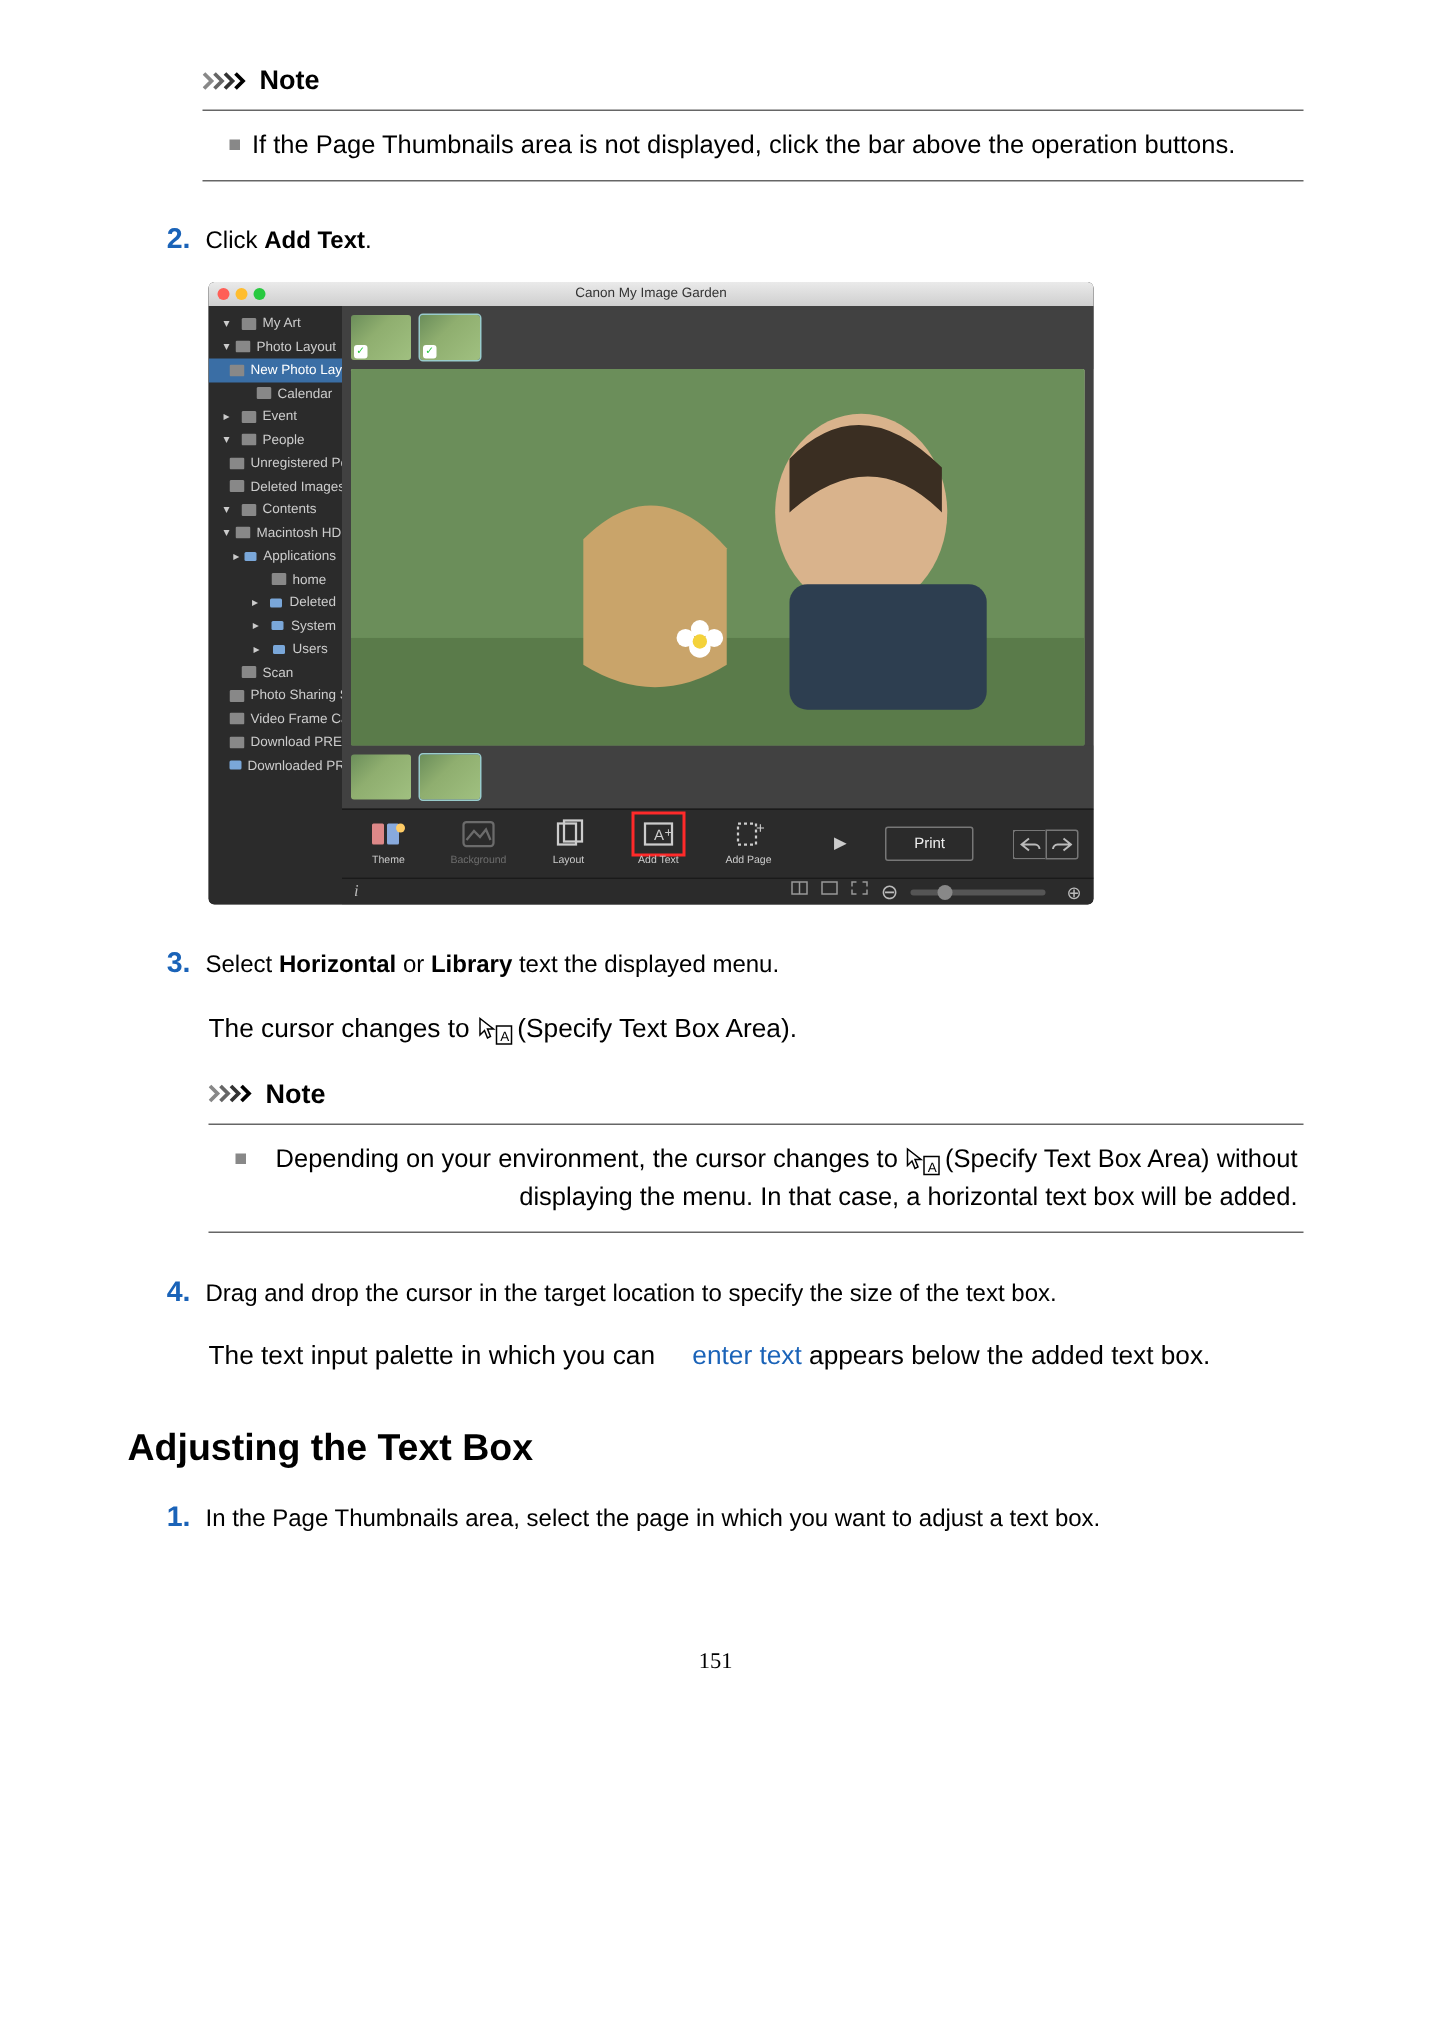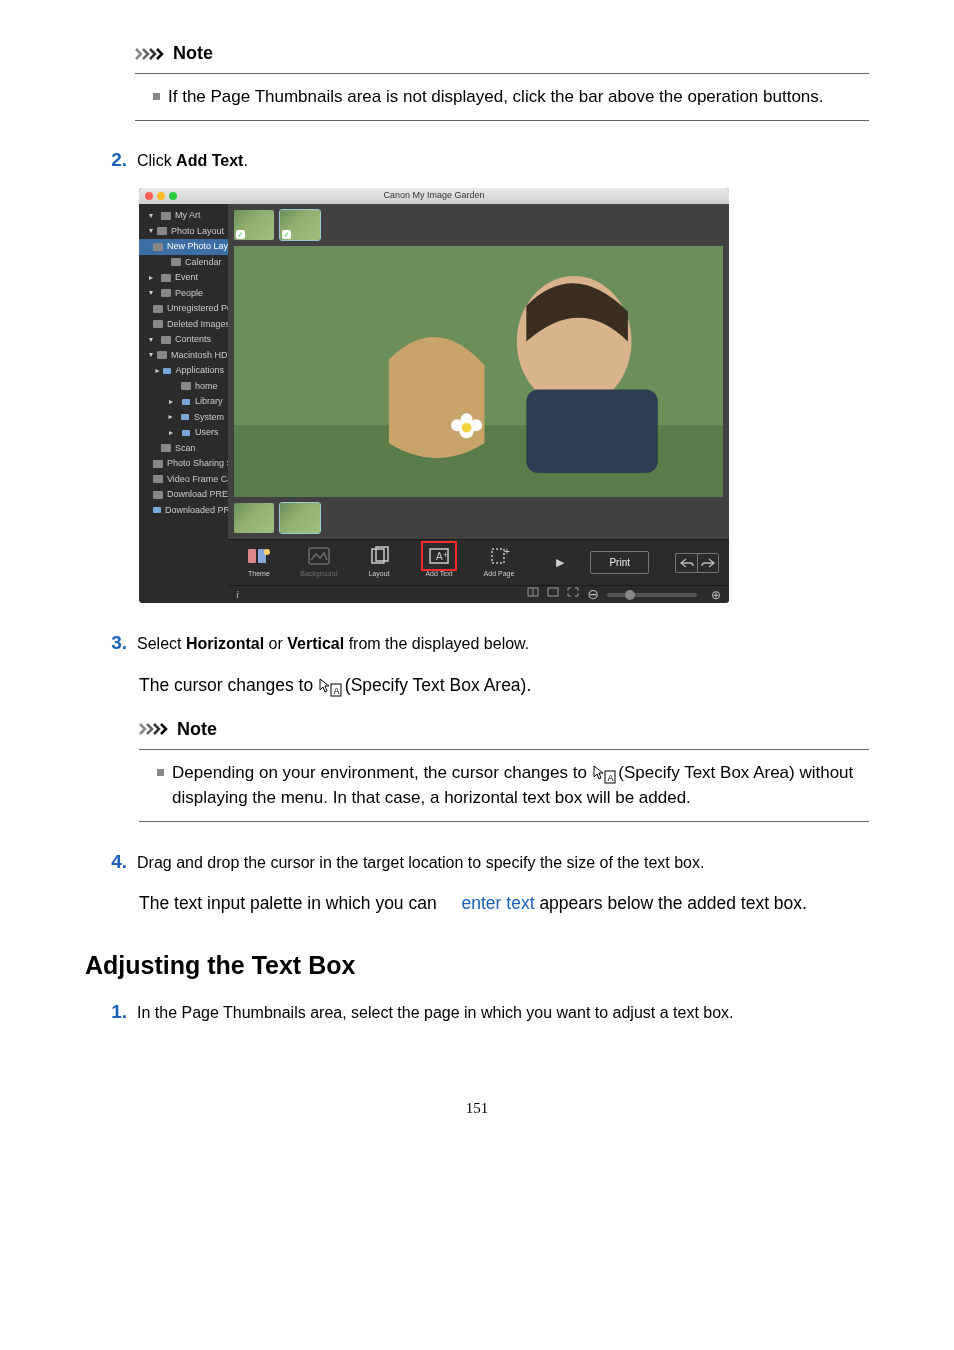--- a/index.html
+++ b/index.html
@@ -8,20 +8,21 @@
     font-size: 18px;
     line-height: 1.5;
     color: #000;
     background: #fff;
     width: 954px;
     padding: 0 85px 40px 85px;
     position: relative;
   }
   .note-block {
     margin: 40px 0 10px 50px;
+    text-align: right;
   }
   .note-header {
     display: flex;
     align-items: center;
     gap: 6px;
     margin-bottom: 6px;
   }
   .note-chevs {
     display: flex;
     gap: -2px;
@@ -307,21 +308,21 @@
                 </svg>
               </span>
               <span class="sb-label">home</span>
             </div>
             <div class="sb-item">
               <span class="sb-ind" style="width: 20px;"></span>
               <span class="tri" style="width: 8px; display: inline-block;">▸</span>
               <span class="sb-ico">
                 <span class="folder"></span>
               </span>
-              <span class="sb-label">Library</span>
+              <span class="sb-label">Deleted</span>
             </div>
             <div class="sb-item">
               <span class="sb-ind" style="width: 20px;"></span>
               <span class="tri" style="width: 8px; display: inline-block;">▸</span>
               <span class="sb-ico">
                 <span class="folder"></span>
               </span>
               <span class="sb-label">System</span>
             </div>
             <div class="sb-item">
@@ -504,21 +505,21 @@
           </div>
         </div>
       </div>
     </div>
   </li>
 
   <li>
     <div class="step-row">
       <span class="step-num">3.</span>
       <span class="step-text">
-        <span>Select </span><span class="bold">Horizontal</span><span> or </span><span class="bold">Vertical</span><span> from the displayed below.</span>
+        <span>Select </span><span class="bold">Horizontal</span><span> or </span><span class="bold">Library</span><span> text the displayed menu.</span>
       </span>
     </div>
     <div class="step-sub">
       <span>The cursor changes to </span>
       <span class="inline-cursor-icon">
         <svg width="24" height="20" viewBox="0 0 24 20">
           <path d="M2 2 L2 13 L5 10 L7 15 L9 14 L7 9 L11 9 Z" fill="#fff" stroke="#000" stroke-width="1"></path>
           <rect x="13" y="7" width="10" height="12" fill="none" stroke="#000" stroke-width="1"></rect>
           <text x="15.5" y="17" font-size="9" font-family="Arial" fill="#000">A</text>
         </svg>

